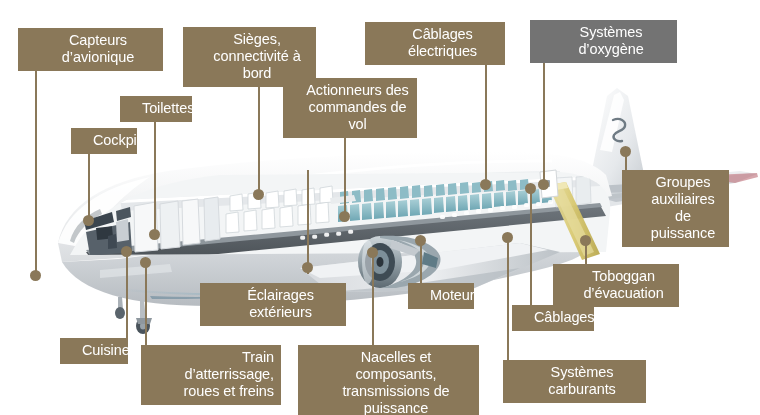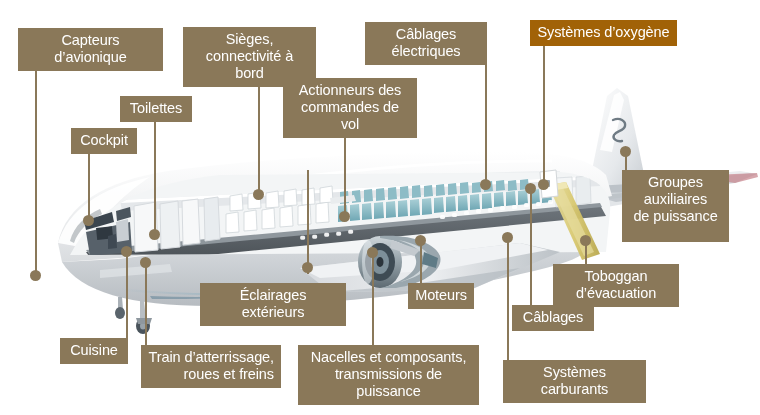--- a/index.html
+++ b/index.html
@@ -11,21 +11,21 @@
   }
   #stage{position:relative;width:760px;height:415px;background:#fff;overflow:hidden;}
 
   
   .label{
     position:absolute;
     background:#8a7859;
     color:#ffffff;
     font-size:14.5px;
     line-height:17px;
-    padding:4px 7px 5px 7px;
+    padding:4px 7px 5px 22px;
     box-sizing:border-box;
     text-align:center;
     white-space:pre-line;
     letter-spacing:-0.1px;
     z-index:40;
   }
 
   
   .leader{position:absolute;background:#8a7859;z-index:30;}
   .leader.v{width:2px;}
@@ -331,22 +331,22 @@
       <div class="leader v" style="left: 372px; top: 252px; width: 2px; height: 95px;"></div>
       <div class="dot" style="left: 367px; top: 247px;"></div>
       <div class="leader v" style="left: 507px; top: 237px; width: 2px; height: 125px;"></div>
       <div class="dot" style="left: 502px; top: 232px;"></div>
     </div>
 
   <div id="labels-layer">
       <div class="label" style="left: 18px; top: 28px; width: 145px; min-height: 25px; text-align: center; background: rgb(138, 120, 89);">Capteurs d’avionique</div>
       <div class="label" style="left: 183px; top: 27px; width: 133px; min-height: 45px; text-align: center; background: rgb(138, 120, 89);">Sièges,
 connectivité à bord</div>
-      <div class="label" style="left: 365px; top: 22px; width: 122px; min-height: 25px; text-align: center; background: rgb(138, 120, 89);">Câblages électriques</div>
-      <div class="label" style="left: 530px; top: 20px; width: 147px; min-height: 25px; text-align: center; background: #a16207;">Systèmes d’oxygène</div>
+      <div class="label" style="left: 365px; top: 22px; width: 140px; min-height: 25px; text-align: center; background: rgb(138, 120, 89);">Câblages électriques</div>
+      <div class="label" style="left: 530px; top: 20px; width: 147px; min-height: 25px; text-align: center; background: #737373;">Systèmes d’oxygène</div>
       <div class="label" style="left: 283px; top: 78px; width: 134px; min-height: 42px; text-align: center; background: rgb(138, 120, 89);">Actionneurs des
 commandes de vol</div>
       <div class="label" style="left: 120px; top: 96px; width: 72px; min-height: 25px; text-align: center; background: rgb(138, 120, 89);">Toilettes</div>
       <div class="label" style="left: 55px; top: 128px; width: 66px; min-height: 25px; text-align: center; background: rgb(138, 120, 89); margin-left: 16px;">Cockpit</div>
       <div class="label" style="left: 622px; top: 170px; width: 107px; min-height: 72px; text-align: center; background: rgb(138, 120, 89);">Groupes
 auxiliaires
 de puissance</div>
       <div class="label" style="left: 553px; top: 264px; width: 126px; min-height: 25px; text-align: center; background: rgb(138, 120, 89);">Toboggan d’évacuation</div>
       <div class="label" style="left: 200px; top: 272px; width: 146px; min-height: 25px; text-align: center; background: rgb(138, 120, 89); margin-top: 11px;">Éclairages extérieurs</div>
       <div class="label" style="left: 408px; top: 283px; width: 66px; min-height: 25px; text-align: center; background: rgb(138, 120, 89);">Moteurs</div>

